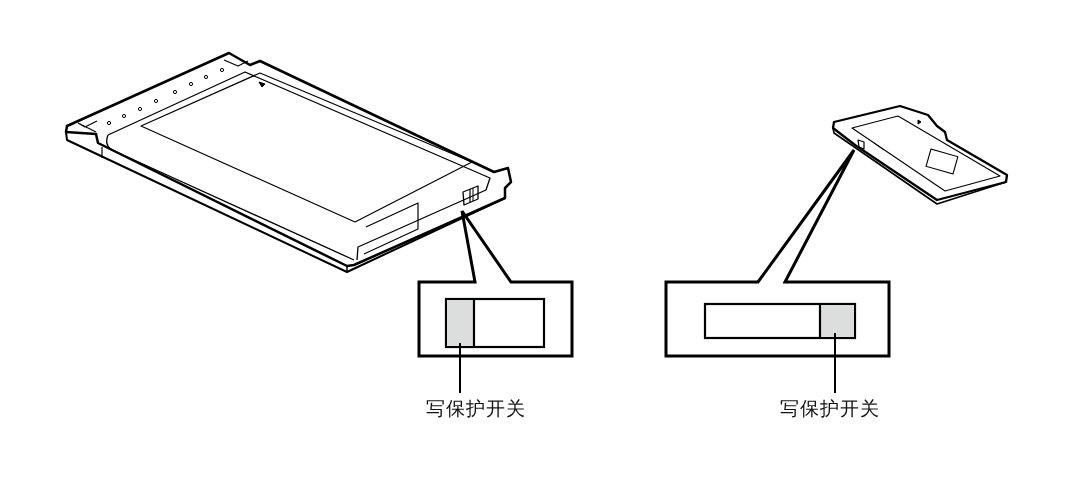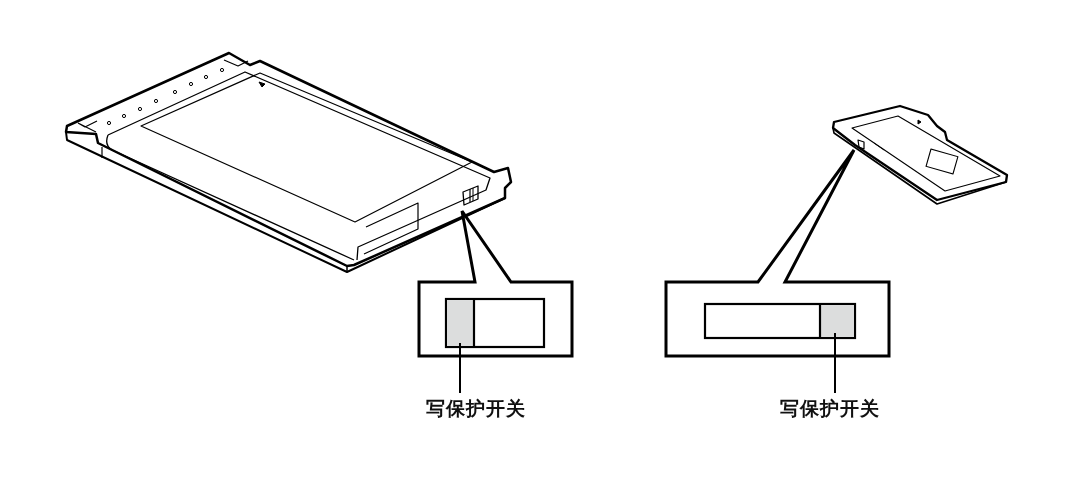--- a/index.html
+++ b/index.html
@@ -1,18 +1,18 @@
 <!DOCTYPE html>
 <html><head>
 <meta charset="utf-8">
 <style>
   html, body { margin:0; padding:0; background:#ffffff; }
   body { width:1092px; height:495px; position:relative; overflow:hidden; font-family:"DejaVu Sans", sans-serif; }
   svg { position:absolute; left:0; top:0; }
-  .label { position:absolute; font-size:19px; font-weight:bold; color:#111; letter-spacing:1px; white-space:nowrap; }
+  .label { position:absolute; font-size:19px; font-weight:normal; color:#111; letter-spacing:1px; white-space:nowrap; }
 </style>
 </head>
 <body>
 
 <svg width="1092" height="495" viewBox="0 0 1092 495">
 
   <g fill="none" stroke="#000" stroke-linejoin="round">
 
     <path d="M67,126 L229,53 L250,65 L260,61 L494,172 L508,168 L511,182 L505,188 L505,198 L354,265 L347,266 L98,143 L96,134 L66,132 Z" stroke-width="2.5" fill="#fff"></path>
 

